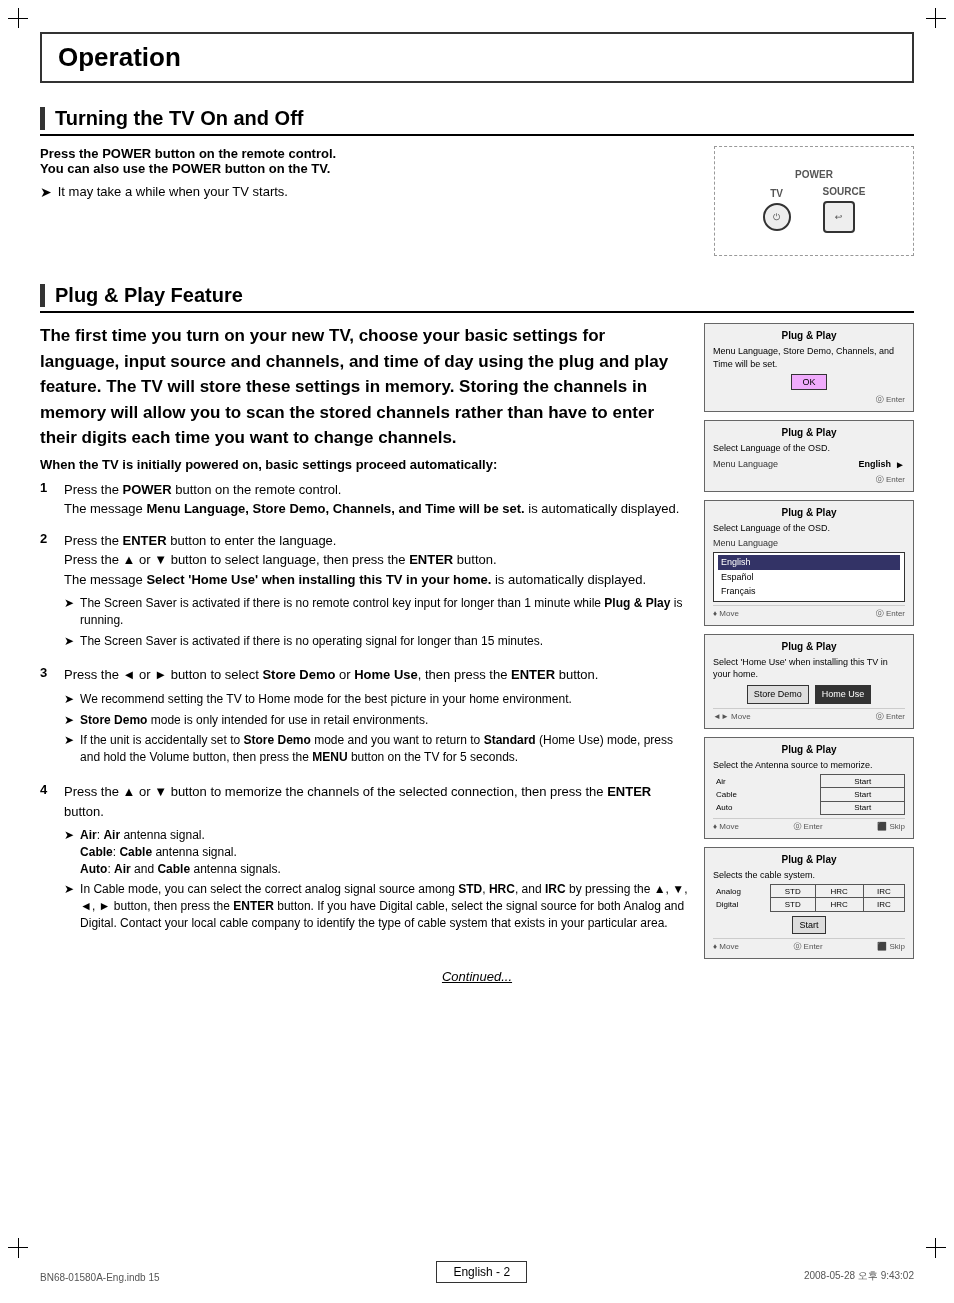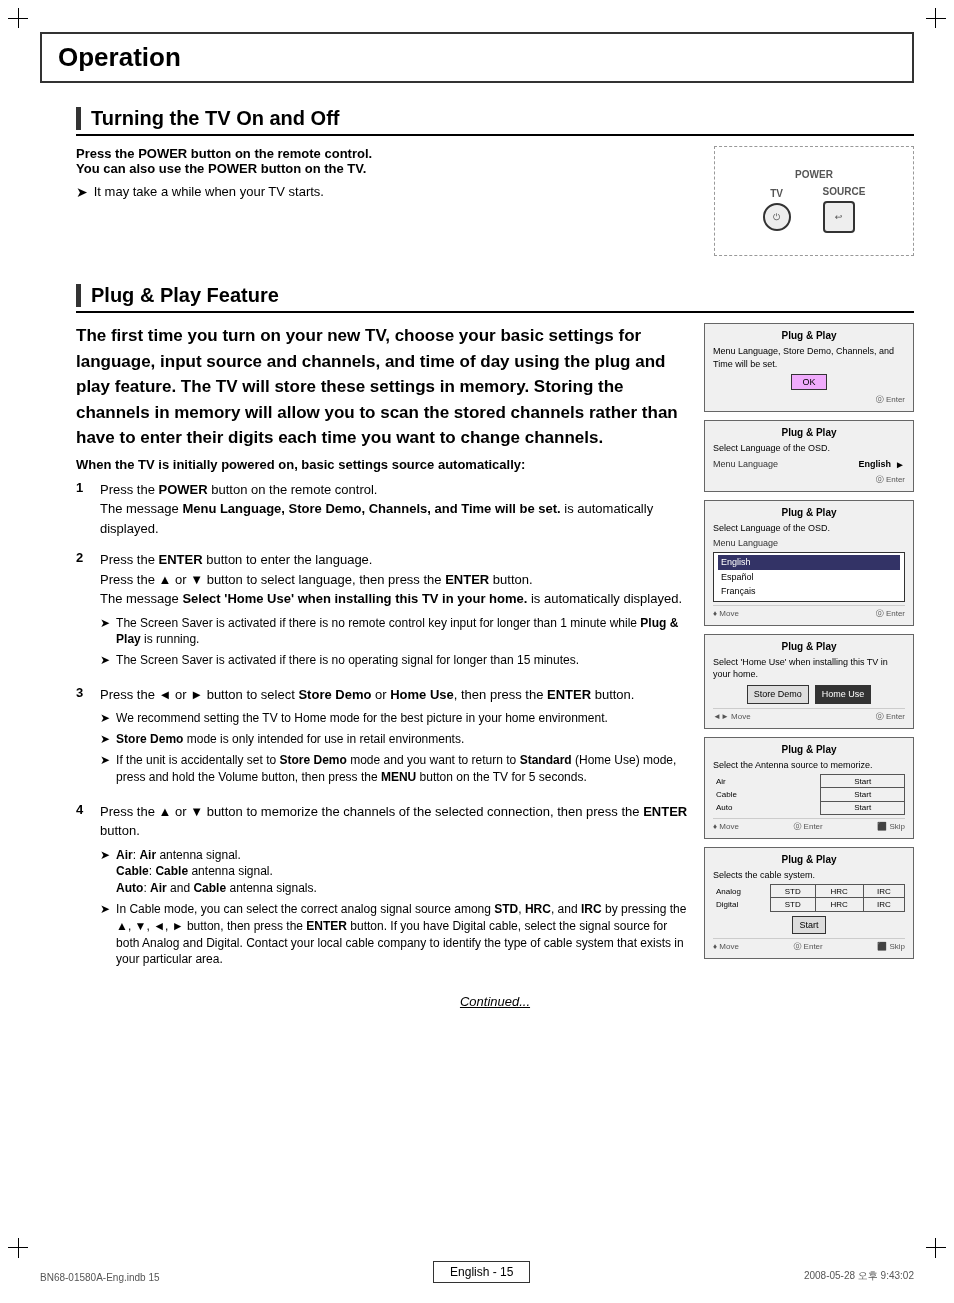--- a/index.html
+++ b/index.html
@@ -27,21 +27,20 @@
     }
     .operation-header h1 {
       font-size: 26px;
       font-weight: bold;
       color: #000;
     }
 
     
     .section {
       margin-bottom: 28px;
-      margin-left: 36px;
     }
 
     .section-header {
       display: flex;
       align-items: stretch;
       margin-bottom: 10px;
       border-bottom: 2px solid #000;
       padding-bottom: 4px;
     }
 
@@ -467,21 +466,21 @@
       <div class="section-bar"></div>
       <h2 class="section-title">Plug &amp; Play Feature</h2>
     </div>
 
     <div class="plug-layout">
 
       <div class="plug-text">
         <p class="intro-bold">
           <b>The first time you turn on your new TV, choose your basic settings for language, input source and channels, and time of day using the plug and play feature. The TV will store these settings in memory. Storing the channels in memory will allow you to scan the stored channels rather than have to enter their digits each time you want to change channels.</b>
         </p>
-        <p style="font-weight:bold; font-size:13px; margin-bottom:8px;">When the TV is initially powered on, basic settings source automatically:</p>
+        <p style="font-weight:bold; font-size:13px; margin-bottom:8px;">When the TV is initially powered on, basic settings proceed automatically:</p>
 
         <ol class="steps-list">
 
           <li class="step-item">
             <span class="step-number">1</span>
             <div class="step-content">
               Press the <b>POWER</b> button on the remote control.<br>
               The message <b>Menu Language, Store Demo, Channels, and Time will be set.</b> is automatically displayed.
             </div>
           </li>
@@ -675,16 +674,16 @@
 
     <div class="continued-text">Continued...</div>
 
   </div>
 
 </div>
 
 <div class="page-footer">
   <div class="footer-left">BN68-01580A-Eng.indb   15</div>
   <div class="footer-center">
-    <div class="footer-lang-box">English - 15</div>
+    <div class="footer-lang-box">English - 2</div>
   </div>
   <div class="footer-right">2008-05-28   오후 9:43:02</div>
 </div>
 
 </body></html>

